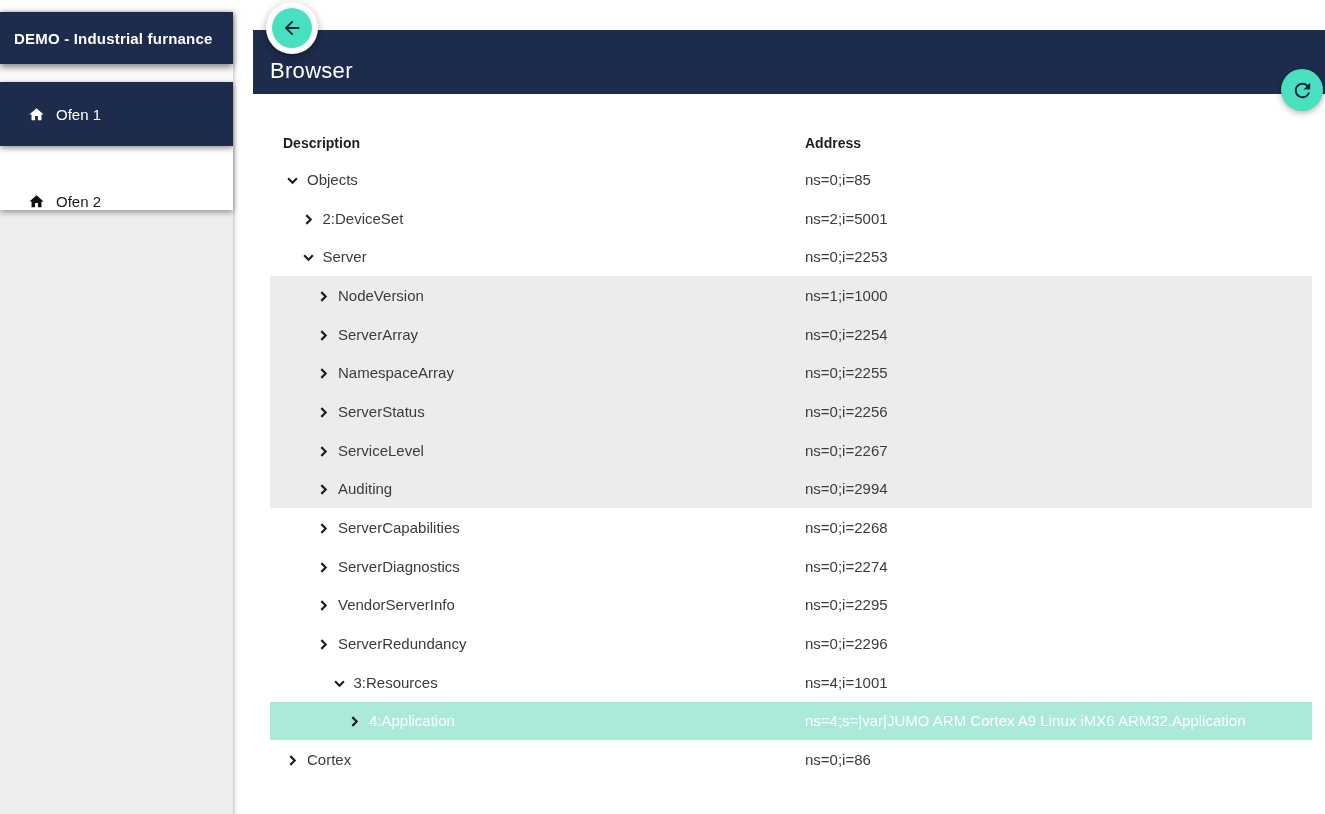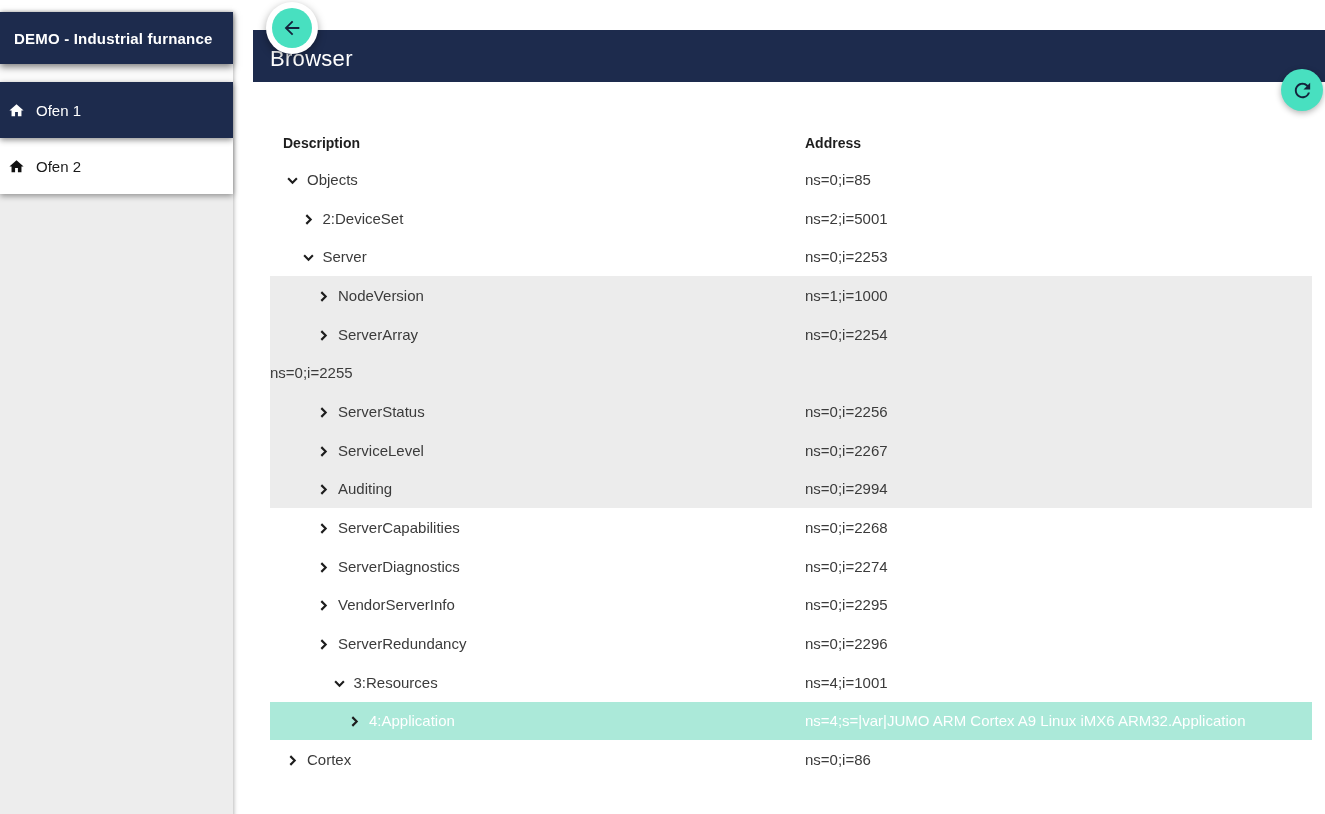--- a/index.html
+++ b/index.html
@@ -26,44 +26,45 @@
     background: var(--navy, #1d2b4d);
     color: #fff;
     font-size: 15px; font-weight: 600; letter-spacing: .2px;
     display: flex; align-items: center;
     padding: 0 8px 0 14px;
     box-shadow: 0 3px 7px rgba(0,0,0,.5);
     position: relative; z-index: 4;
   }
   .sidebar-gap { height: 18px; background: #fbfbfb; position: relative; z-index: 1; }
   .sidebar-item {
-    height: 56px;
+    height: 64px;
     display: flex; align-items: center; gap: 11px;
-    padding-left: 8px;
+    padding-left: 28px;
     font-size: 15px;
     position: relative;
     cursor: pointer;
   }
   .sidebar-item.selected {
     background: var(--navy, #1d2b4d); color: #fff;
     box-shadow: 0 2px 6px rgba(0,0,0,.45);
     z-index: 3;
   }
   .sidebar-item.normal {
     background: #ffffff; color: #1a1a1a;
     box-shadow: 0 2px 6px rgba(0,0,0,.4);
     z-index: 2;
+    align-items: flex-end;
   }
   .sidebar-item.selected svg { fill: #ffffff; }
   .sidebar-item.normal svg { fill: #111111; }
 
   
   .main { position: absolute; left: 233px; top: 0; right: 0; height: 814px; background: #fff; }
   .appbar {
-    position: absolute; left: 20px; right: 0; top: 30px; height: 52px;
+    position: absolute; left: 20px; right: 0; top: 30px; height: 64px;
     background: var(--navy, #1d2b4d);
   }
   .appbar-title {
     position: absolute; left: 17px; bottom: 10px;
     color: #fff; font-size: 22px; font-weight: 500; letter-spacing: .3px;
   }
   .fab-halo {
     position: absolute; left: 33px; top: 2px;
     width: 52px; height: 52px; border-radius: 50%;
     background: #fff;
@@ -189,20 +190,26 @@
         <div class="row gray">
           <div class="desc" style="padding-left:46px">
             <svg class="chev" width="15" height="15" viewBox="0 0 24 24">
               <polyline points="8.5 5 15.5 12 8.5 19" fill="none" stroke="#1d1d1d" stroke-width="3.4"></polyline>
             </svg>
             <span class="label">ServerArray</span>
           </div>
           <div class="addr">ns=0;i=2254</div>
         </div>
         <div class="row gray">
+          <div class="desc" style="padding-left:46px">
+            <svg class="chev" width="15" height="15" viewBox="0 0 24 24">
+              <polyline points="8.5 5 15.5 12 8.5 19" fill="none" stroke="#1d1d1d" stroke-width="3.4"></polyline>
+            </svg>
+            <span class="label">NamespaceArray</span>
+          </div>
           <div class="addr">ns=0;i=2255</div>
         </div>
         <div class="row gray">
           <div class="desc" style="padding-left:46px">
             <svg class="chev" width="15" height="15" viewBox="0 0 24 24">
               <polyline points="8.5 5 15.5 12 8.5 19" fill="none" stroke="#1d1d1d" stroke-width="3.4"></polyline>
             </svg>
             <span class="label">ServerStatus</span>
           </div>
           <div class="addr">ns=0;i=2256</div>

